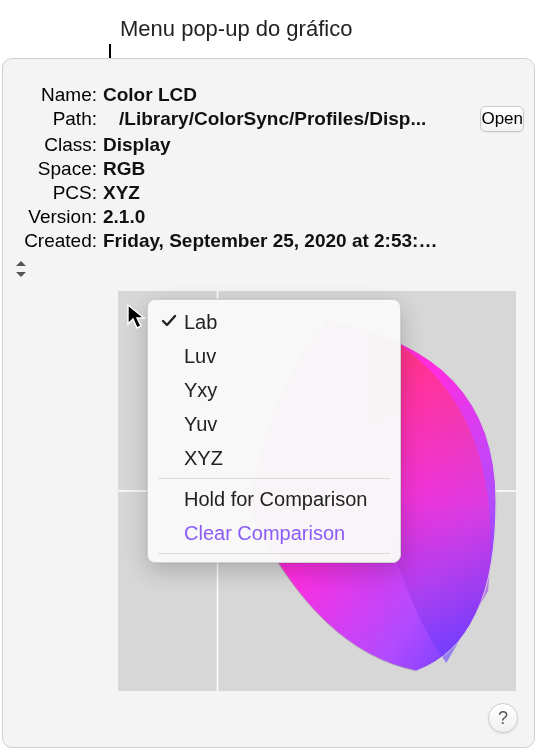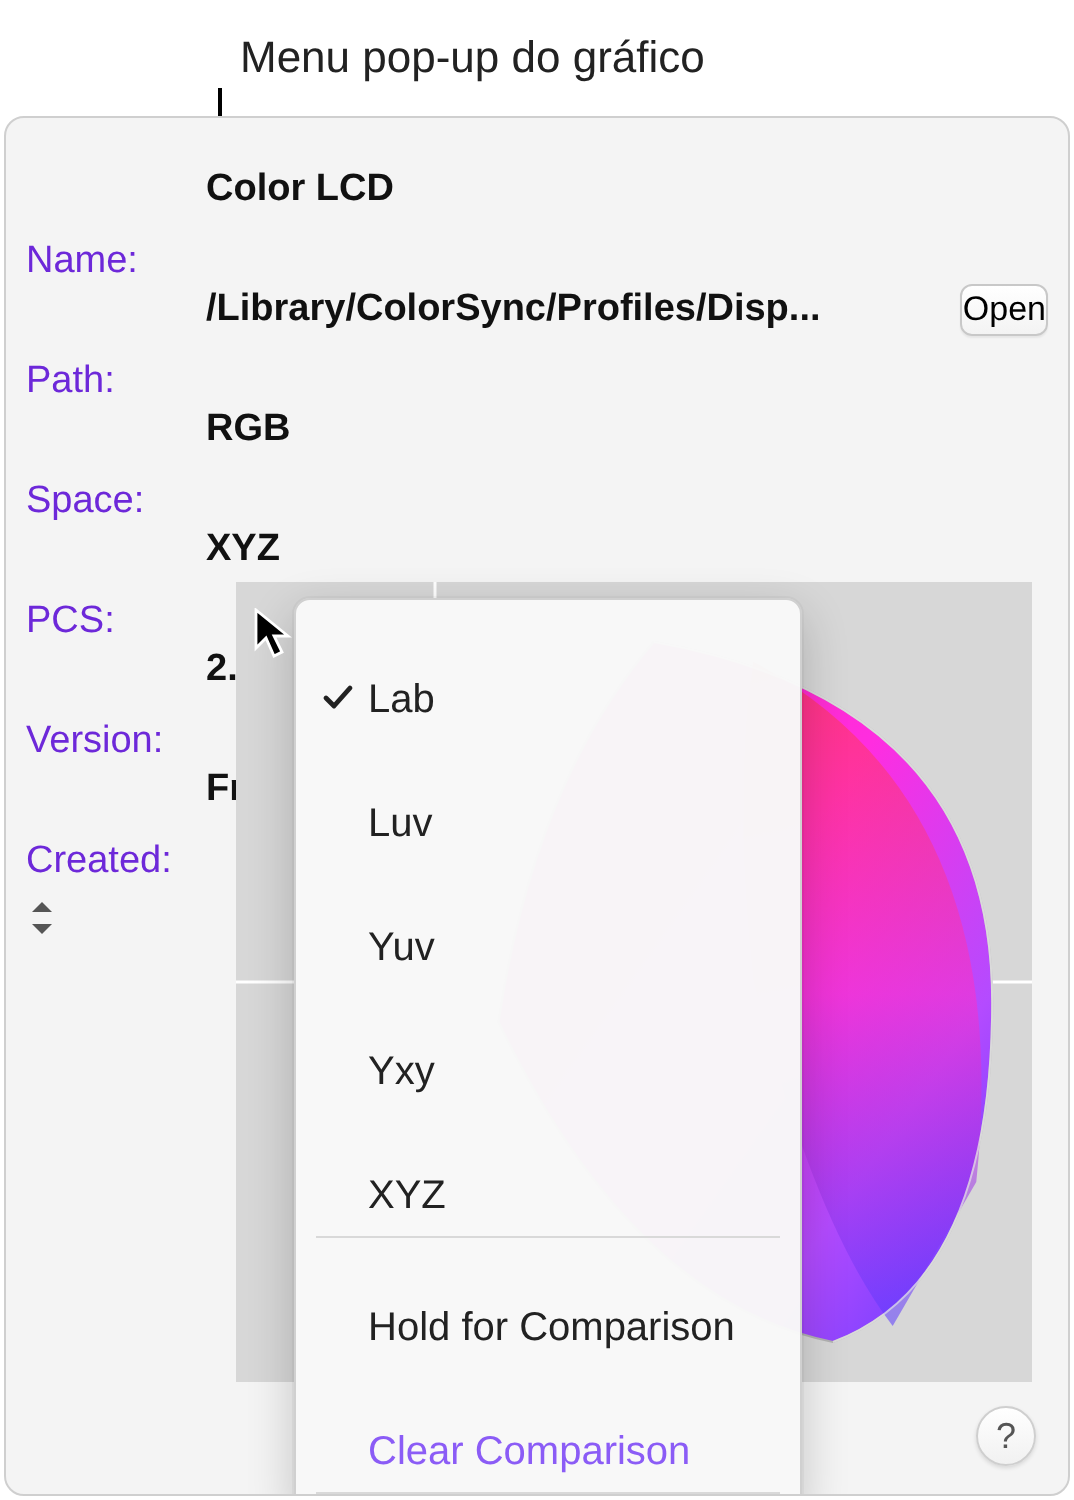--- a/index.html
+++ b/index.html
@@ -51,35 +51,35 @@
     right: 10px;
   }
   .row {
     display: flex;
     align-items: flex-start;
     line-height: 24px;
     min-height: 24px;
   }
   .label {
     width: 90px;
+    text-align: right;
     padding-right: 6px;
-    color: #6d28d9;
+    color: #000000;
     font-weight: 400;
     flex: 0 0 auto;
-    margin-top: 36px;
   }
   .value {
     font-weight: 700;
     color: #111;
     white-space: nowrap;
     overflow: hidden;
     text-overflow: ellipsis;
     max-width: 340px;
   }
-  .value.path { max-width: 320px; }
+  .value.path { max-width: 320px; margin-left: 16px; }
   .open-btn {
     margin-left: auto;
     height: 26px;
     padding: 0 0;
     font-size: 17px;
     border: 1px solid #c8c8c8;
     border-radius: 6px;
     background: linear-gradient(#ffffff, #f3f3f3);
     cursor: pointer;
     box-shadow: 0 1px 1px rgba(0,0,0,0.06);
@@ -153,21 +153,20 @@
   }
   .menu-item {
     display: flex;
     align-items: center;
     height: 34px;
     padding: 0 14px 0 36px;
     font-size: 20px;
     color: #222;
     position: relative;
     cursor: default;
-    margin-top: 28px;
   }
   .menu-item.disabled { color: #8b5cf6; }
   .menu-sep {
     height: 1px;
     margin: 3px 10px;
     background: #d9d9d9;
   }
   .check-icon {
     position: absolute;
     left: 12px;
@@ -208,20 +207,24 @@
       <div class="label">Name:</div>
       <div class="value">Color LCD</div>
     </div>
 
     <div class="row">
       <div class="label">Path:</div>
       <div class="value path">/Library/ColorSync/Profiles/Disp...</div>
       <button class="open-btn">Open</button>
     </div>
 
+    <div class="row">
+      <div class="label">Class:</div>
+      <div class="value">Display</div>
+    </div>
 
     <div class="row">
       <div class="label">Space:</div>
       <div class="value">RGB</div>
     </div>
 
     <div class="row">
       <div class="label">PCS:</div>
       <div class="value">XYZ</div>
     </div>
@@ -276,24 +279,24 @@
     <div class="menu-item">
       <svg class="check-icon" width="18" height="18" viewBox="0 0 18 18">
         <path d="M3 9 L7 13 L15 4" stroke="#222" stroke-width="2.4" fill="none" stroke-linecap="round" stroke-linejoin="round"></path>
       </svg>
       <span>Lab</span>
     </div>
     <div class="menu-item">
       <span>Luv</span>
     </div>
     <div class="menu-item">
+      <span>Yxy</span>
+    </div>
+    <div class="menu-item">
       <span>Yuv</span>
-    </div>
-    <div class="menu-item">
-      <span>Yxy</span>
     </div>
     <div class="menu-item">
       <span>XYZ</span>
     </div>
     <div class="menu-sep"></div>
     <div class="menu-item">
       <span>Hold for Comparison</span>
     </div>
     <div class="menu-item disabled">
       <span>Clear Comparison</span>

